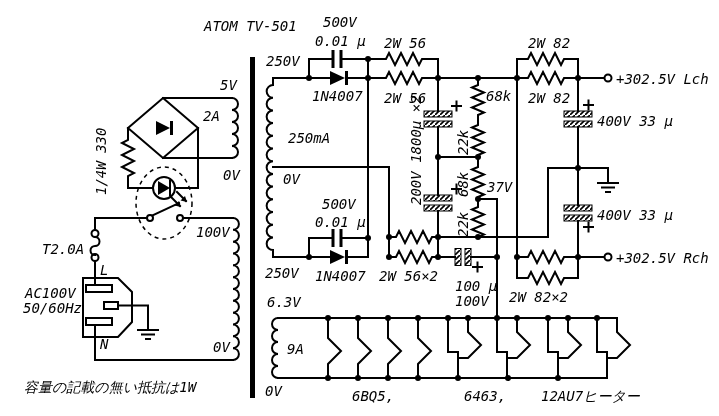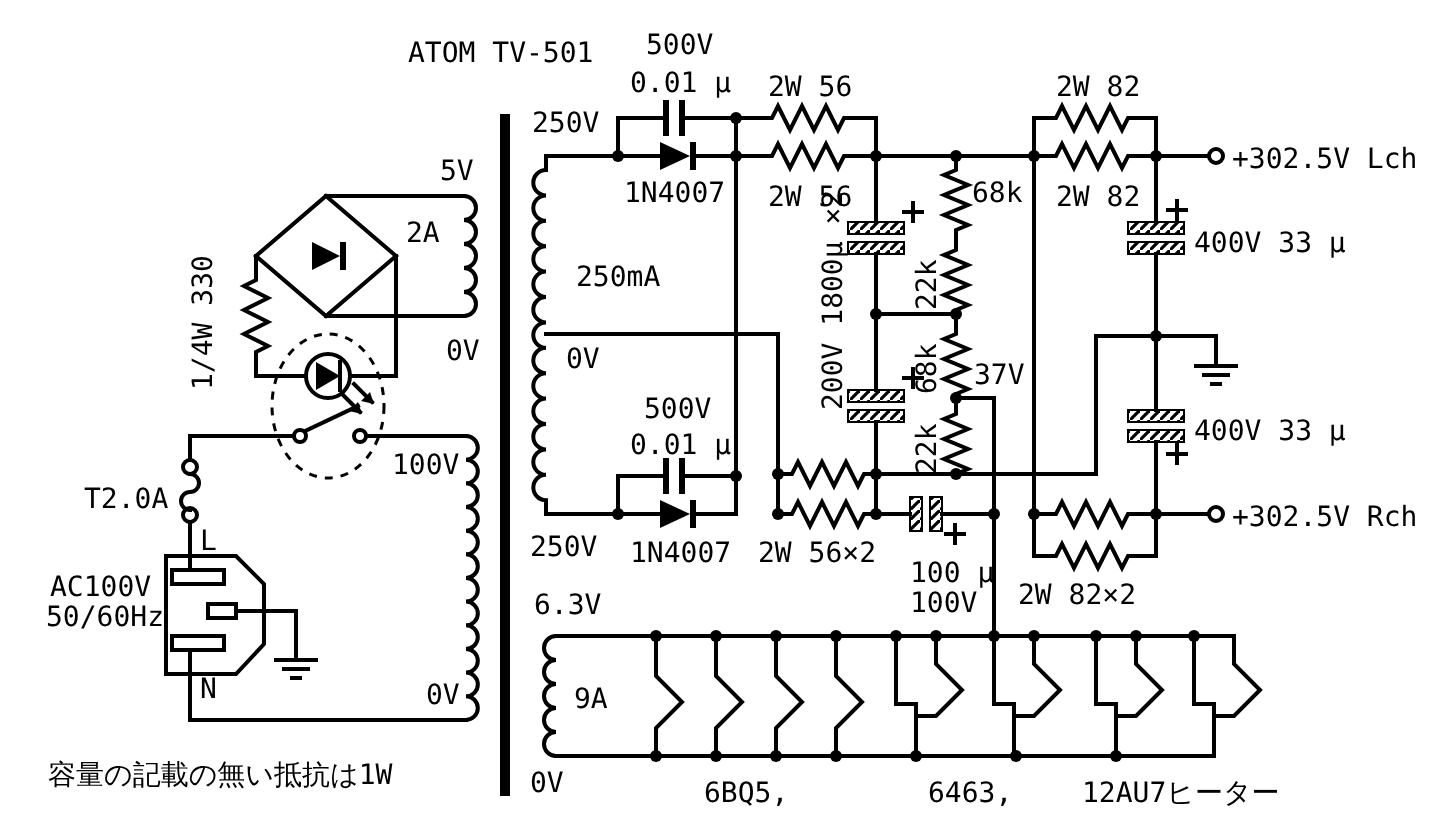--- a/index.html
+++ b/index.html
@@ -1,16 +1,16 @@
 <!DOCTYPE html>
 <html><head>
 <meta charset="utf-8">
 <style>
   html,body{margin:0;padding:0;background:#fff;}
-  #stage{position:relative;width:719px;height:416px;background:#ffffff;overflow:hidden;}
+  #stage{position:relative;width:719px;height:416px;background:#ffffff;overflow:hidden;font-style:italic;}
   svg{display:block;}
   svg text{font-family:"DejaVu Sans Mono","Liberation Mono",monospace;font-size:14px;fill:#000;white-space:pre;}
   .w{stroke:#000;stroke-width:2;fill:none;stroke-linecap:square;}
   .thick{stroke:#000;stroke-width:3;fill:none;stroke-linecap:butt;}
   .fill{fill:#000;stroke:none;}
   .dot{fill:#000;stroke:none;}
   .open{fill:#fff;stroke:#000;stroke-width:2;}
   .plate{fill:url(#hp);stroke:#000;stroke-width:1;}
   .dash{stroke:#000;stroke-width:1.5;fill:none;stroke-dasharray:4 4;}
 </style>

